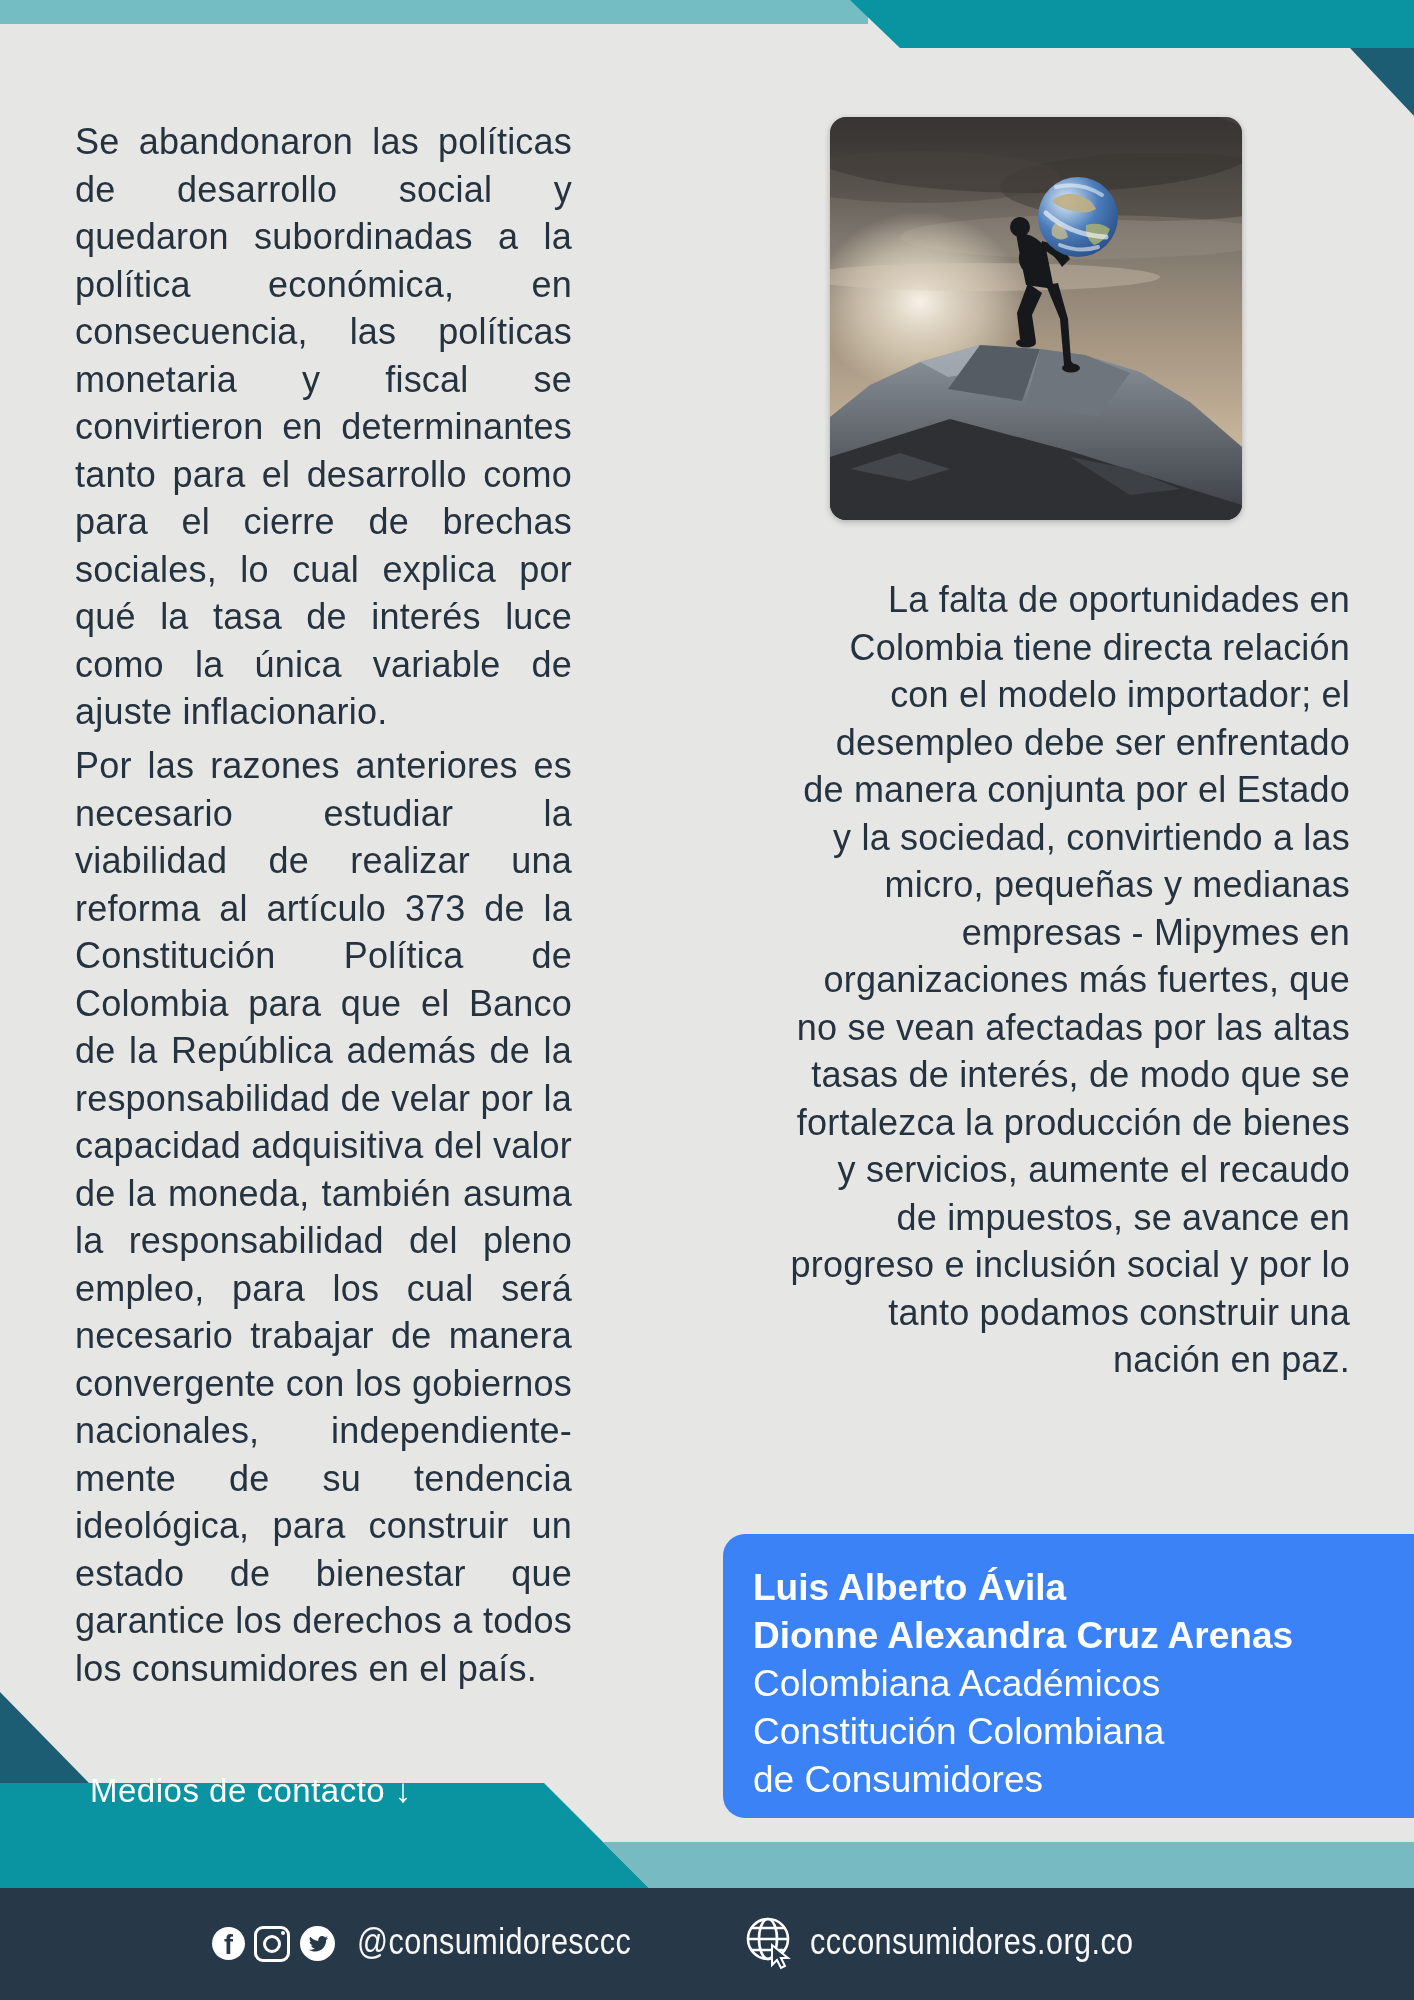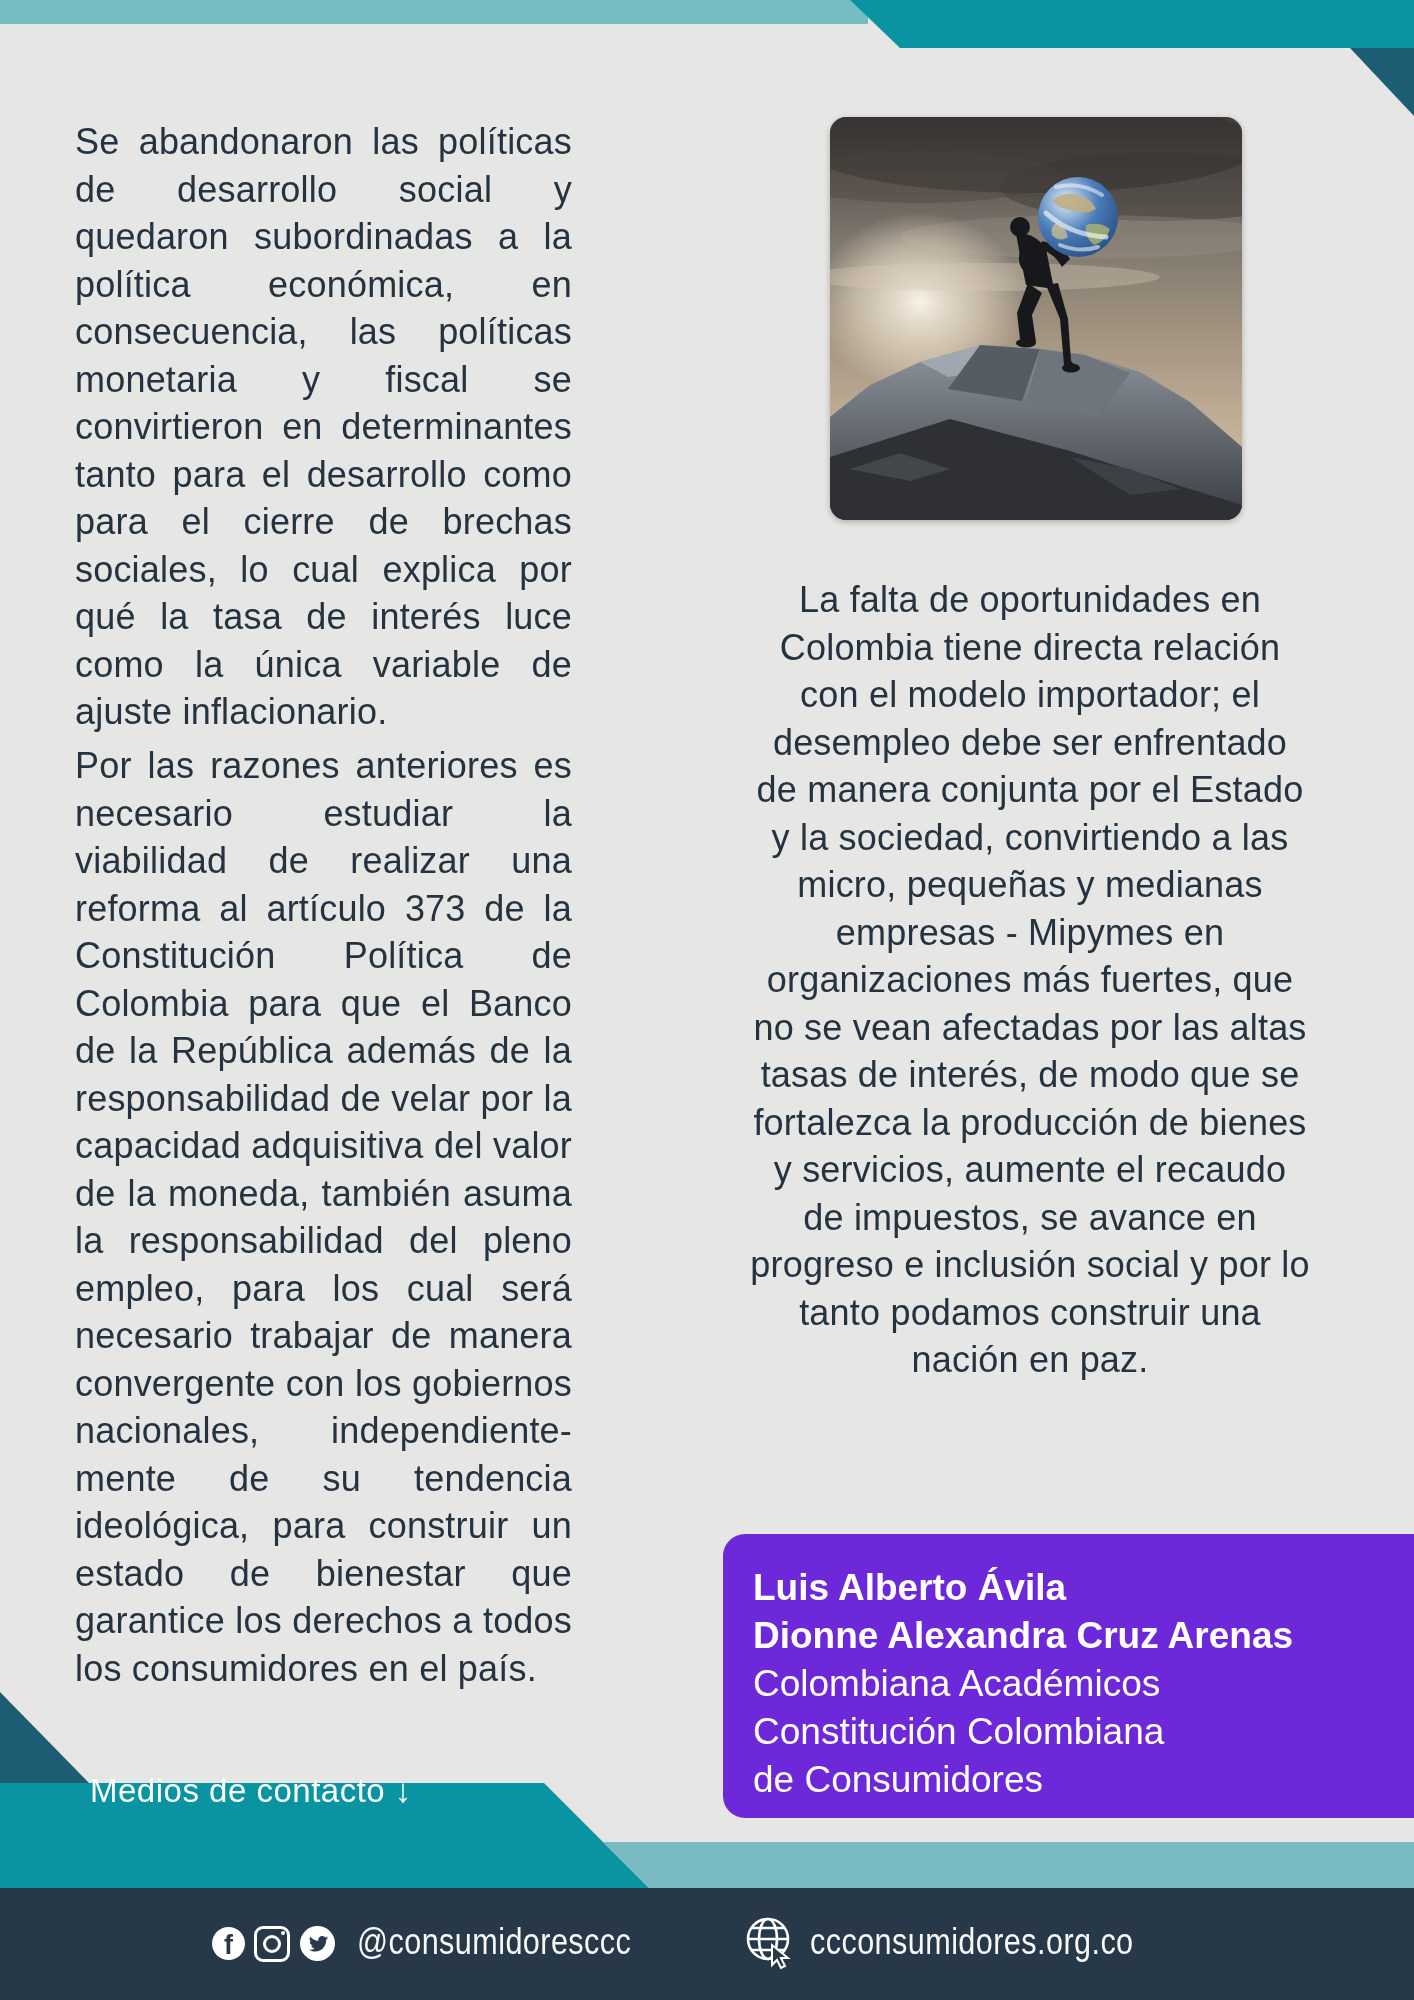--- a/index.html
+++ b/index.html
@@ -9,27 +9,27 @@
   .bar-light{position:absolute;left:0;top:0;width:868px;height:24px;background:#74bdc3;}
   .bar-dark{position:absolute;left:850px;top:0;width:564px;height:48px;background:#0a93a0;
             clip-path:polygon(0 0,564px 0,564px 48px,50px 48px);}
   .corner-tri{position:absolute;left:1350px;top:48px;width:64px;height:68px;background:#1d5d73;
             clip-path:polygon(0 0,100% 0,100% 100%);}
   
   .para{position:absolute;font-size:36px;line-height:47.5px;letter-spacing:.2px;color:#25323f;}
   .col-left{left:75px;width:497px;text-align:justify;}
   .p1{top:118px;}
   .p2{top:742px;}
-  .col-right{left:750px;width:560px;text-align:center;}
+  .col-right{left:790px;width:560px;text-align:right;}
   .p3{top:576px;}
   
   .photo{position:absolute;left:830px;top:117px;width:412px;height:403px;border-radius:16px;
          overflow:hidden;box-shadow:0 2px 6px rgba(0,0,0,.25);}
   
-  .author-box{position:absolute;left:723px;top:1534px;width:691px;height:284px;background:#6d28d9;
+  .author-box{position:absolute;left:723px;top:1534px;width:691px;height:284px;background:#3b82f6;
               border-radius:22px 0 0 22px;color:#ffffff;padding:30px 0 0 30px;box-sizing:border-box;}
   .author-box .line{font-size:37px;line-height:48px;}
   .author-box .bold{font-weight:bold;}
   
   .bottom-tri{position:absolute;left:0;top:1692px;width:89px;height:91px;background:#1d5d73;
               clip-path:polygon(0 0,0 100%,100% 100%);}
   .medios-band{position:absolute;left:0;top:1783px;width:649px;height:105px;background:#0a93a0;
               clip-path:polygon(0 0,544px 0,649px 105px,0 105px);}
   .medios-label{position:absolute;left:90px;top:1772px;font-size:33px;color:#ffffff;letter-spacing:.5px;}
   .light-para{position:absolute;left:603px;top:1842px;width:811px;height:46px;background:#77bac1;

